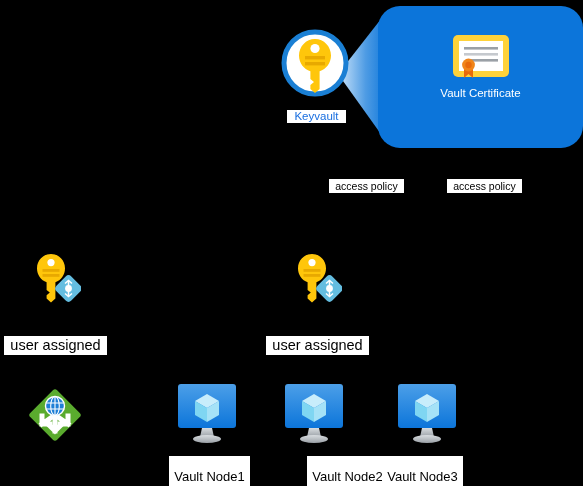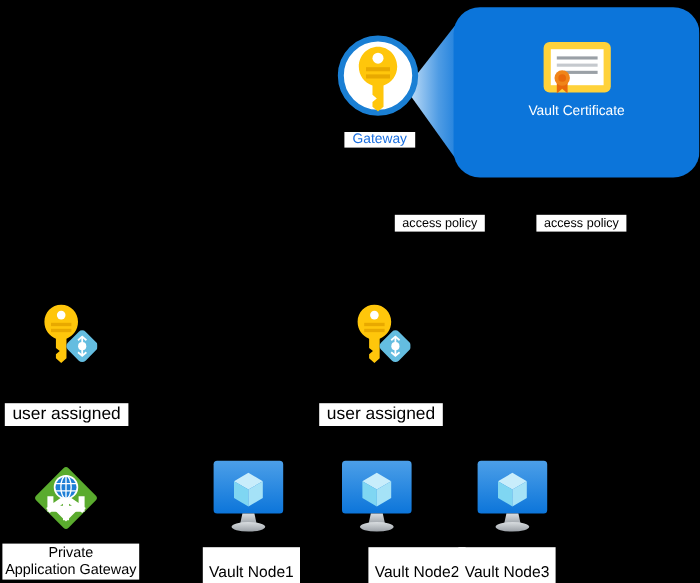--- a/index.html
+++ b/index.html
@@ -173,21 +173,21 @@
 
   <svg class="keyvault-icon" viewBox="0 0 68 68">
     <circle cx="34" cy="34" r="31" fill="#ffffff" stroke="#1a7fd4" stroke-width="5"></circle>
     <path d="M34,10 C25,10 18,17.5 18,26.5 C18,34 22.8,40.2 29.4,42.2
              L29.4,50 L33,53 L29.4,56 L29.4,60 L34,64 L38.6,60 L38.6,42.2
              C45.2,40.2 50,34 50,26.5 C50,17.5 43,10 34,10 Z" fill="#ffc60b"></path>
     <circle cx="34" cy="19.5" r="4.6" fill="#ffffff"></circle>
     <rect x="24" y="27" width="20" height="3.4" fill="#e8a900"></rect>
     <rect x="24" y="33" width="20" height="3.4" fill="#e8a900"></rect>
   </svg>
-  <div class="label keyvault-label">Gateway</div>
+  <div class="label keyvault-label">Keyvault</div>
 
   <div class="label access-policy-1">access policy</div>
   <div class="label access-policy-2">access policy</div>
 
   <svg class="mi-icon mi-1" viewBox="0 0 52 58">
     <path d="M22,2 C14,2 8,8.4 8,16.2 C8,22.8 12,28.2 17.6,30.2
              L17.6,38 L20.8,40.6 L17.6,43.2 L17.6,46.6 L22,50.4 L26.4,46.6
              L26.4,30.2 C32,28.2 36,22.8 36,16.2 C36,8.4 30,2 22,2 Z" fill="#ffc60b"></path>
     <circle cx="22" cy="10.6" r="3.6" fill="#ffffff"></circle>
     <rect x="13.5" y="17" width="17" height="2.8" fill="#e8a900"></rect>
@@ -224,24 +224,20 @@
     <path d="M30,24 L30,46 M24,40 L30,46 L36,40" stroke="#ffffff" stroke-width="5" fill="none" stroke-linecap="square"></path>
     <path d="M30,30 L17,39 M17,31 L17,39 L25,39" stroke="#ffffff" stroke-width="5" fill="none" stroke-linecap="square"></path>
     <path d="M30,30 L43,39 M43,31 L43,39 L35,39" stroke="#ffffff" stroke-width="5" fill="none" stroke-linecap="square"></path>
     <circle cx="30" cy="21" r="9.5" fill="#1f7fd6"></circle>
     <circle cx="30" cy="21" r="9.5" fill="none" stroke="#ffffff" stroke-width="1.4"></circle>
     <g stroke="#ffffff" stroke-width="1.1" fill="none">
       <ellipse cx="30" cy="21" rx="4.3" ry="9.5"></ellipse>
       <path d="M20.8,18 L39.2,18 M20.8,24 L39.2,24 M30,11.5 L30,30.5"></path>
     </g>
   </svg>
-  <div class="label agw-label">
-    <span>Private</span><br>
-    <span>Application Gateway</span>
-  </div>
 
   <svg class="vm-icon vm-1" viewBox="0 0 60 62">
     <defs>
       <linearGradient id="vmScr1" x1="0" y1="0" x2="0" y2="1">
         <stop offset="0%" stop-color="#4c9fe8"></stop>
         <stop offset="100%" stop-color="#0c75da"></stop>
       </linearGradient>
       <linearGradient id="vmStand1" x1="0" y1="0" x2="0" y2="1">
         <stop offset="0%" stop-color="#d9dde0"></stop>
         <stop offset="100%" stop-color="#9aa0a6"></stop>

